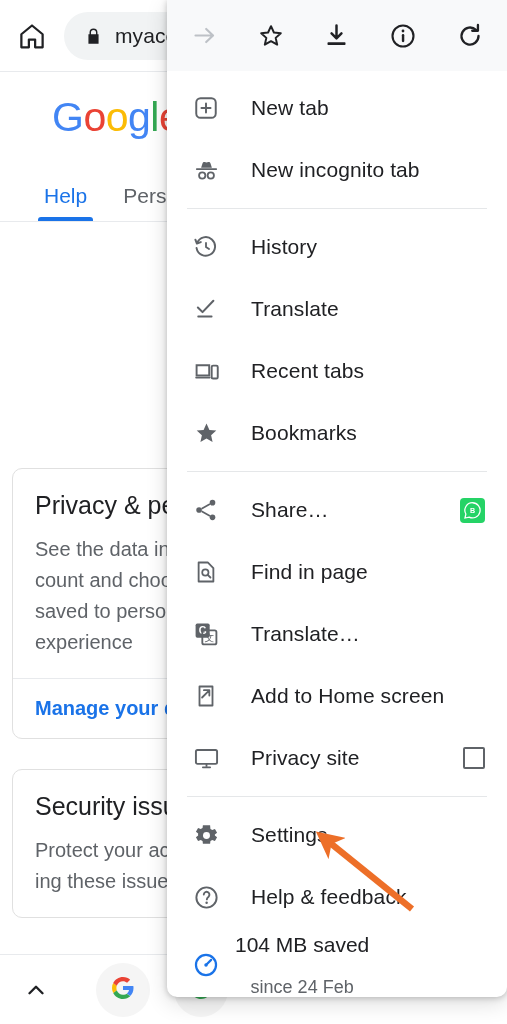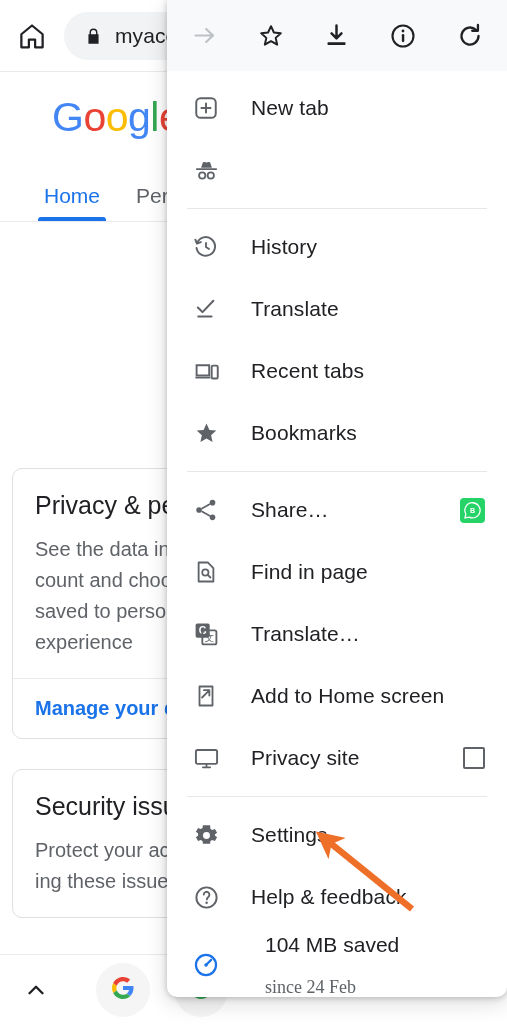--- a/index.html
+++ b/index.html
@@ -205,20 +205,21 @@
     display:flex; align-items:center; justify-content:center;
   }
   .menu-list { padding-top: 6px; }
   .menu-item {
     display: flex;
     align-items: center;
     height: 62px;
     padding: 0 22px 0 24px;
     box-sizing: border-box;
     position: relative;
+    text-align: center;
   }
   .mi-icon {
     width: 30px; height: 30px;
     display: flex; align-items: center; justify-content: center;
     flex: 0 0 30px;
   }
   .mi-label {
     margin-left: 30px;
     font-size: 21px;
     color: #202124;
@@ -241,31 +242,31 @@
     background: #25D366;
     display:flex; align-items:center; justify-content:center;
   }
   .checkbox-empty {
     width: 22px; height: 22px;
     border: 2.4px solid #5f6368;
     border-radius: 2px;
     box-sizing: border-box;
   }
   .mi-two-line {
-    margin-left: 44px;
+    margin-left: 14px;
     display: flex;
     flex-direction: column;
     justify-content: center;
     gap: 17px;
   }
   .mi-two-line .l1 {
     font-size: 21px; color:#202124; white-space:nowrap; line-height: 26px;
   }
   .mi-two-line .l2 {
-    font-size: 18px; color:#5f6368; white-space:nowrap; line-height: 24px; font-family: Liberation Serif, serif;
+    font-size: 18px; color:#5f6368; white-space:nowrap; line-height: 24px;
   }
   .menu-item.data-saver { height: 74px; }
 
   
   .annotation {
     position: absolute;
     left: 0; top: 0;
     width: 507px; height: 1024px;
     pointer-events: none;
   }
@@ -275,21 +276,21 @@
 
 <div id="screen">
 
   <div class="page">
 
     <div class="ga-header">
       <span class="ga-logo"><span class="b1">G</span><span class="r1">o</span><span class="y1">o</span><span class="b2">g</span><span class="g1">l</span><span class="r2">e</span></span><span class="ga-acct">Acc</span>
     </div>
 
     <div class="ga-tabs">
-      <div class="ga-tab active">Home</div>
+      <div class="ga-tab active">Help</div>
       <div class="ga-tab">Perso</div>
     </div>
 
     <div class="welcome">Welcom</div>
     <div class="welcome-sub">
       <div>Manage your i</div>
       <div>Google wo</div>
     </div>
 
     <div class="card">
@@ -408,20 +409,21 @@
 
       <div class="menu-item">
         <span class="mi-icon">
           <svg width="27" height="27" viewBox="0 0 24 24">
             <path d="M7.2 9.6l1.3-4.1c.3-.9 1-1.3 1.9-1.1l1.6.4 1.6-.4c.9-.2 1.6.2 1.9 1.1l1.3 4.1z" fill="#5f6368"></path>
             <rect x="2.6" y="10.1" width="18.8" height="1.5" rx="0.7" fill="#5f6368"></rect>
             <circle cx="8.2" cy="16.4" r="2.8" fill="none" stroke="#5f6368" stroke-width="1.6"></circle>
             <circle cx="15.8" cy="16.4" r="2.8" fill="none" stroke="#5f6368" stroke-width="1.6"></circle>
           </svg>
         </span>
+        <span class="mi-label">New incognito tab</span>
       </div>
 
       <div class="menu-sep"></div>
 
       <div class="menu-item">
         <span class="mi-icon">
           <svg width="26" height="26" viewBox="0 0 24 24">
             <path d="M3.8 8.2A8.6 8.6 0 1 1 3.3 13" fill="none" stroke="#5f6368" stroke-width="1.8" stroke-linecap="round"></path>
             <path d="M2.2 5.2l1.4 3.6 3.6-1.3" fill="none" stroke="#5f6368" stroke-width="1.8" stroke-linecap="round" stroke-linejoin="round"></path>
             <path d="M12 8.3V12l2.8 1.8" fill="none" stroke="#5f6368" stroke-width="1.7" stroke-linecap="round"></path>

